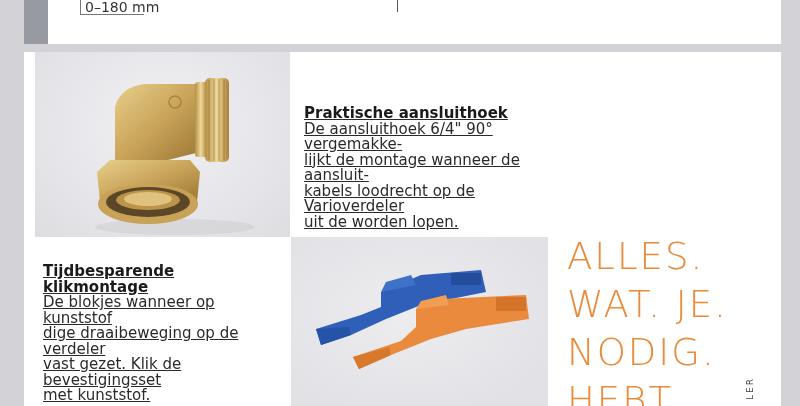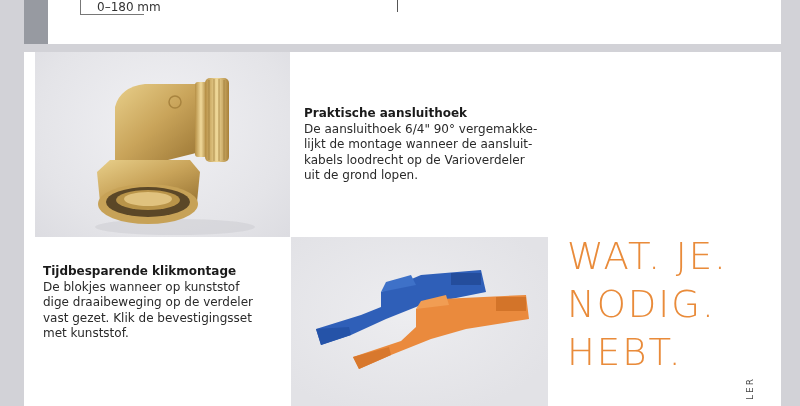--- a/index.html
+++ b/index.html
@@ -4,28 +4,28 @@
 <style>
   html, body { margin:0; padding:0; }
   body {
     width:800px; height:406px; overflow:hidden; position:relative;
     background:#d2d2d7;
     font-family:"DejaVu Sans", sans-serif;
   }
   .top-card { position:absolute; left:24px; top:0; width:757px; height:44px; background:#fff; }
   .top-strip { position:absolute; left:24px; top:0; width:24px; height:44px; background:#979aa1; }
   .dim-box { position:absolute; left:80px; top:0; width:63px; height:14px; border-left:1px solid #777; border-bottom:1px solid #777; }
-  .dim-label { position:absolute; left:85px; top:2px; font-size:12px; color:#333; line-height:10px;margin-left:12px; }
+  .dim-label { position:absolute; left:85px; top:2px; font-size:14px; color:#333; line-height:10px; }
   .vert-line { position:absolute; left:397px; top:0; width:1px; height:12px; background:#555; }
 
   .card { position:absolute; left:24px; top:52px; width:757px; height:354px; background:#fff; }
   .img1 { position:absolute; left:35px; top:52px; width:255px; height:185px; background:radial-gradient(ellipse at 50% 40%, #f1f1f4 0%, #e4e4e8 70%, #dcdce1 100%); overflow:hidden; }
   .img2 { position:absolute; left:291px; top:237px; width:257px; height:169px; background:radial-gradient(ellipse at 45% 45%, #ededf0 0%, #e2e2e6 80%); overflow:hidden; }
 
-  .text-block { position:absolute; font-size:12px; line-height:15.5px; color:#2a2a2a; }
+  .text-block { position:absolute; font-size:15px; line-height:15.5px; color:#2a2a2a;text-decoration:underline; }
   .text-block .title { font-weight:bold; color:#1a1a1a; }
   .tb1 { left:304px; top:106px; width:240px; }
   .tb2 { left:43px; top:264px; width:225px; }
 
   .slogan { position:absolute; left:567px; top:233px; color:#e98b3a; font-size:37px; line-height:48px; letter-spacing:2px; font-family:"DejaVu Sans", sans-serif; font-weight:300; }
   .slogan div { white-space:nowrap; }
 
   .side-label { position:absolute; left:745px; top:400px; font-size:9px; color:#444; letter-spacing:2px; transform:rotate(-90deg); transform-origin:left top; white-space:nowrap; }
 </style>
 </head>
@@ -70,21 +70,21 @@
     <ellipse cx="113" cy="148" rx="32" ry="10" fill="#b99449"></ellipse>
     <ellipse cx="113" cy="147" rx="24" ry="7" fill="#e0c27e"></ellipse>
   </svg>
 </div>
 
 <div class="text-block tb1">
   <div class="title">Praktische aansluithoek</div>
   <div>De aansluithoek 6/4" 90° vergemakke-</div>
   <div>lijkt de montage wanneer de aansluit-</div>
   <div>kabels loodrecht op de Varioverdeler</div>
-  <div>uit de grond lopen.</div>
+  <div>uit de worden lopen.</div>
 </div>
 
 <div class="text-block tb2">
   <div class="title">Tijdbesparende klikmontage</div>
   <div>De blokjes wanneer op kunststof</div>
   <div>dige draaibeweging op de verdeler</div>
   <div>vast gezet. Klik de bevestigingsset</div>
   <div>met kunststof.</div>
 </div>
 
@@ -101,18 +101,19 @@
     <g>
       <path d="M62 120 L110 104 L125 90 L125 72 L150 62 L235 58 L238 82 L175 92 L140 102 L100 118 L68 132 Z" fill="#ea8a3d"></path>
       <path d="M125 72 L130 64 L155 58 L158 68 Z" fill="#f19d53"></path>
       <rect x="205" y="60" width="30" height="14" fill="#d37429"></rect>
       <path d="M62 120 L68 132 L100 118 L98 110 Z" fill="#d8782d"></path>
     </g>
   </svg>
 </div>
 
 <div class="slogan">
+  <div>ALLES.</div>
   <div>WAT. JE.</div>
   <div>NODIG.</div>
   <div>HEBT.</div>
 </div>
 
 <div class="side-label">LER</div>
 
 </body></html>

